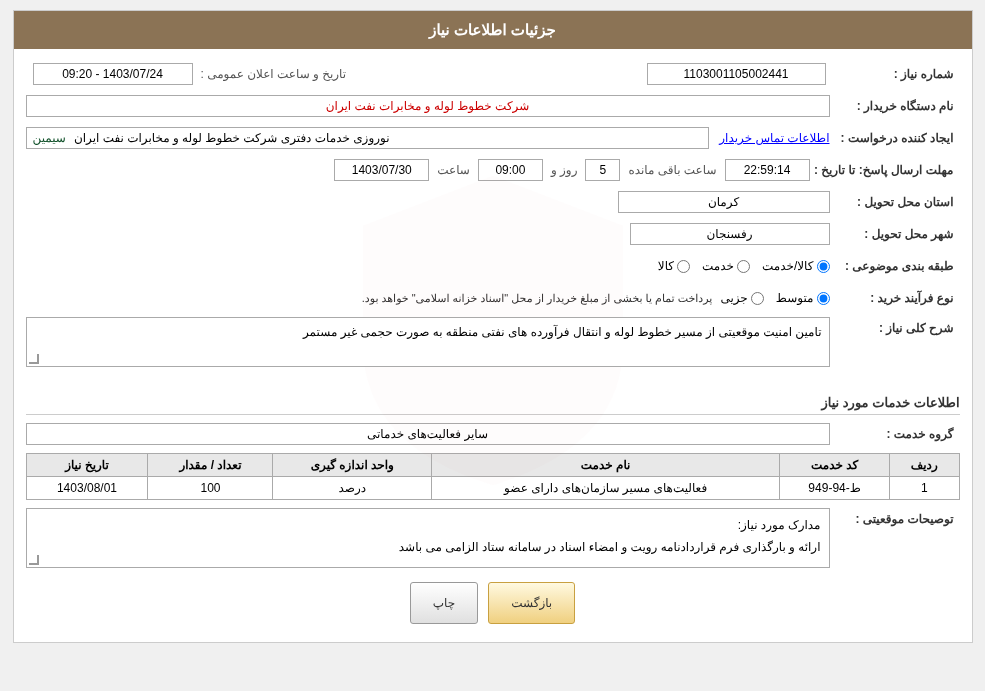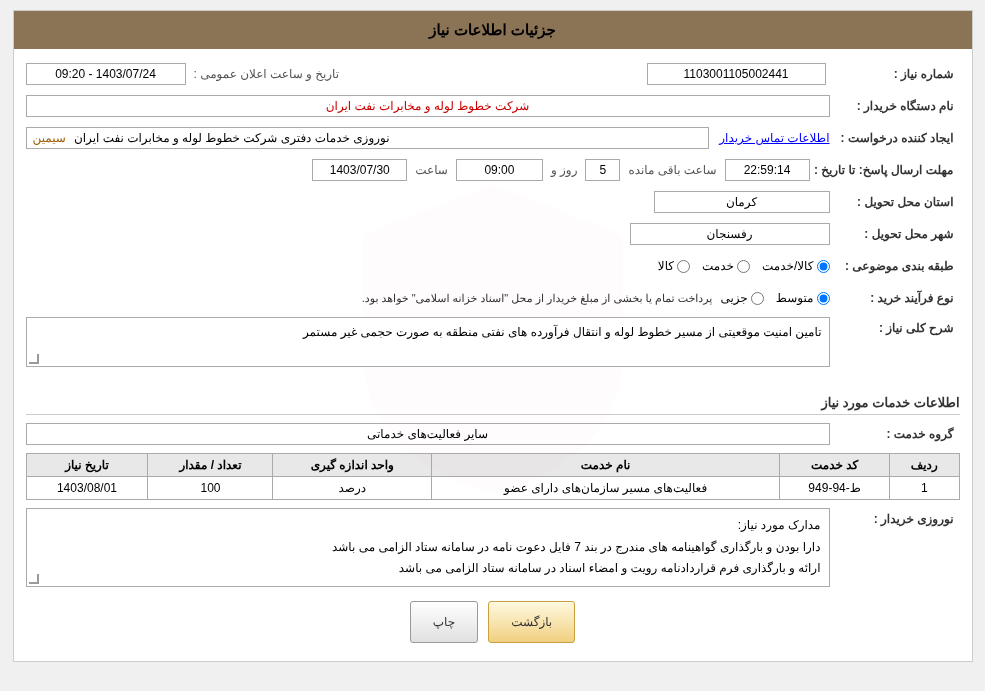--- a/index.html
+++ b/index.html
@@ -13,21 +13,21 @@
       align-items: flex-start;
       padding: 10px;
     }
     .container {
       width: 960px;
       background: #fff;
       border: 1px solid #ccc;
     }
     .header {
       background: #8B7355;
-      color: #000000;
+      color: #ffffff;
       text-align: center;
       padding: 10px;
       font-size: 15px;
       font-weight: bold;
     }
     .content {
       padding: 12px;
     }
     .row {
       display: flex;
@@ -187,54 +187,54 @@
 
   <div class="content">
 
     <div class="row" style="justify-content: space-between;">
       <div style="display:flex; align-items:center; gap:4px;">
         <span class="label">شماره نیاز :</span>
         <div class="number-field" style="width:179px; justify-content:center;">1103001105002441</div>
       </div>
       <div style="display:flex; align-items:center; gap:4px;">
         <span class="inline-label">تاریخ و ساعت اعلان عمومی :</span>
-        <div class="field-box" style="width:160px; justify-content:center;">1403/07/24 - 09:20</div>
+        <div class="field-box" style="width:160px; justify-content:center;margin-left:7px;">1403/07/24 - 09:20</div>
       </div>
     </div>
 
     <div class="row">
       <span class="label">نام دستگاه خریدار :</span>
       <div class="field-box field-wide" style="flex:1; color:#c00; text-align:center; justify-content:center;">شرکت خطوط لوله و مخابرات نفت ایران</div>
     </div>
 
     <div class="row">
       <span class="label">ایجاد کننده درخواست :</span>
       <span class="link-blue" style="margin-left:10px; white-space:nowrap;">اطلاعات تماس خریدار</span>
       <div class="field-box" style="flex:1; justify-content:flex-end; text-align:right;">
         <span>نوروزی  خدمات دفتری شرکت خطوط لوله و مخابرات نفت ایران</span>
-        <span style="margin-right:8px; color:#a16207;">سیمین</span>
+        <span style="margin-right:8px; color:#14532d;">سیمین</span>
       </div>
     </div>
 
     <div class="row" style="flex-wrap:wrap;">
       <span class="label" style="min-width:150px;">مهلت ارسال پاسخ: تا تاریخ :</span>
       <div style="display:flex; align-items:center; gap:4px; flex:1;">
         <div class="field-box" style="width:85px; justify-content:center;">22:59:14</div>
         <span class="inline-label">ساعت باقی مانده</span>
         <div class="field-box" style="width:35px; justify-content:center;">5</div>
         <span class="inline-label">روز و</span>
-        <div class="field-box" style="width:87px; justify-content:center;">09:00</div>
+        <div class="field-box" style="width:65px; justify-content:center;">09:00</div>
         <span class="inline-label">ساعت</span>
         <div class="field-box" style="width:95px; justify-content:center;">1403/07/30</div>
       </div>
     </div>
 
     <div class="row">
       <span class="label">استان محل تحویل :</span>
-      <div class="field-box" style="width:176px; justify-content:center;">کرمان</div>
+      <div class="field-box" style="width:212px; justify-content:center;">کرمان</div>
     </div>
 
     <div class="row">
       <span class="label">شهر محل تحویل :</span>
       <div class="field-box" style="width:200px; justify-content:center;">رفسنجان</div>
     </div>
 
     <div class="row">
       <span class="label">طبقه بندی موضوعی :</span>
       <div class="radio-group">
@@ -299,24 +299,23 @@
           <td>ط-94-949</td>
           <td>فعالیت‌های مسیر سازمان‌های دارای عضو</td>
           <td>درصد</td>
           <td>100</td>
           <td>1403/08/01</td>
         </tr>
       </tbody>
     </table>
 
     <div class="row" style="align-items:flex-start; margin-top:6px;">
-      <span class="label" style="padding-top:4px;">نوروزی خریدار :</span>
+      <span class="label" style="padding-top:4px;">توصیحات موقعیتی :</span>
       <div class="notes-box" style="flex:1;">
         <div>مدارک مورد نیاز:</div>
-        <div>دارا بودن و بارگذاری گواهینامه های مندرج در بند 7 فایل دعوت نامه در سامانه ستاد الزامی می باشد</div>
         <div>ارائه و بارگذاری فرم قراردادنامه رویت و امضاء اسناد در سامانه ستاد الزامی می باشد</div>
       </div>
     </div>
 
     <div class="button-row">
       <button class="btn btn-back">بازگشت</button>
       <button class="btn btn-print">چاپ</button>
     </div>
   </div>
 </div>

